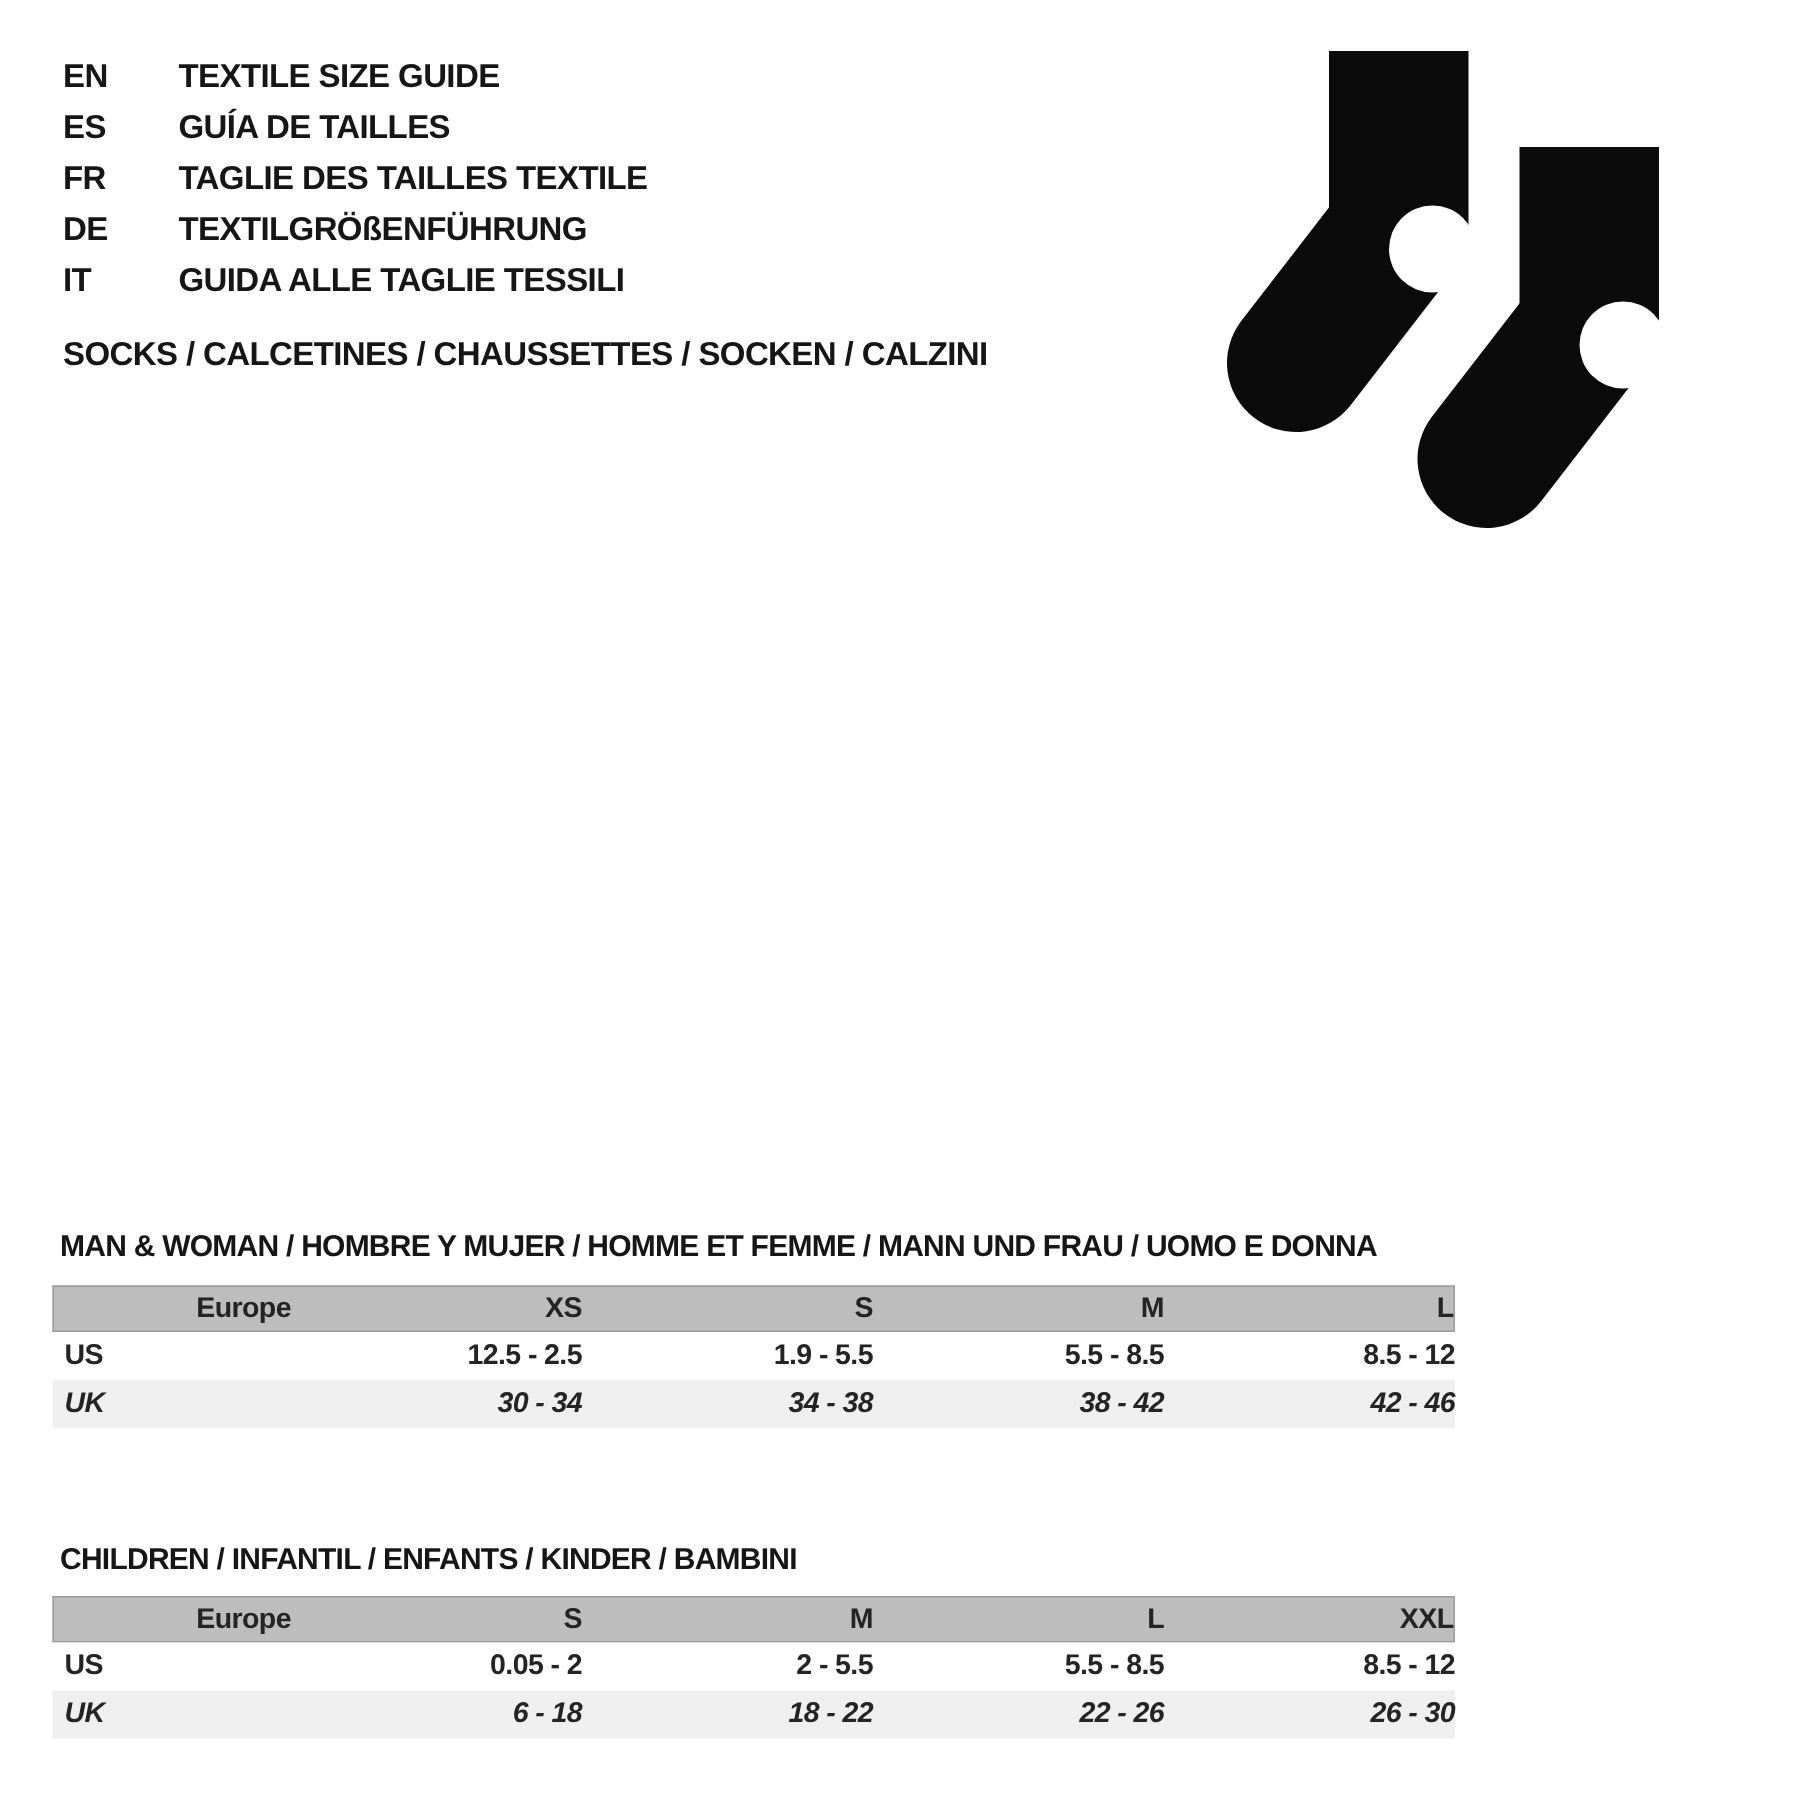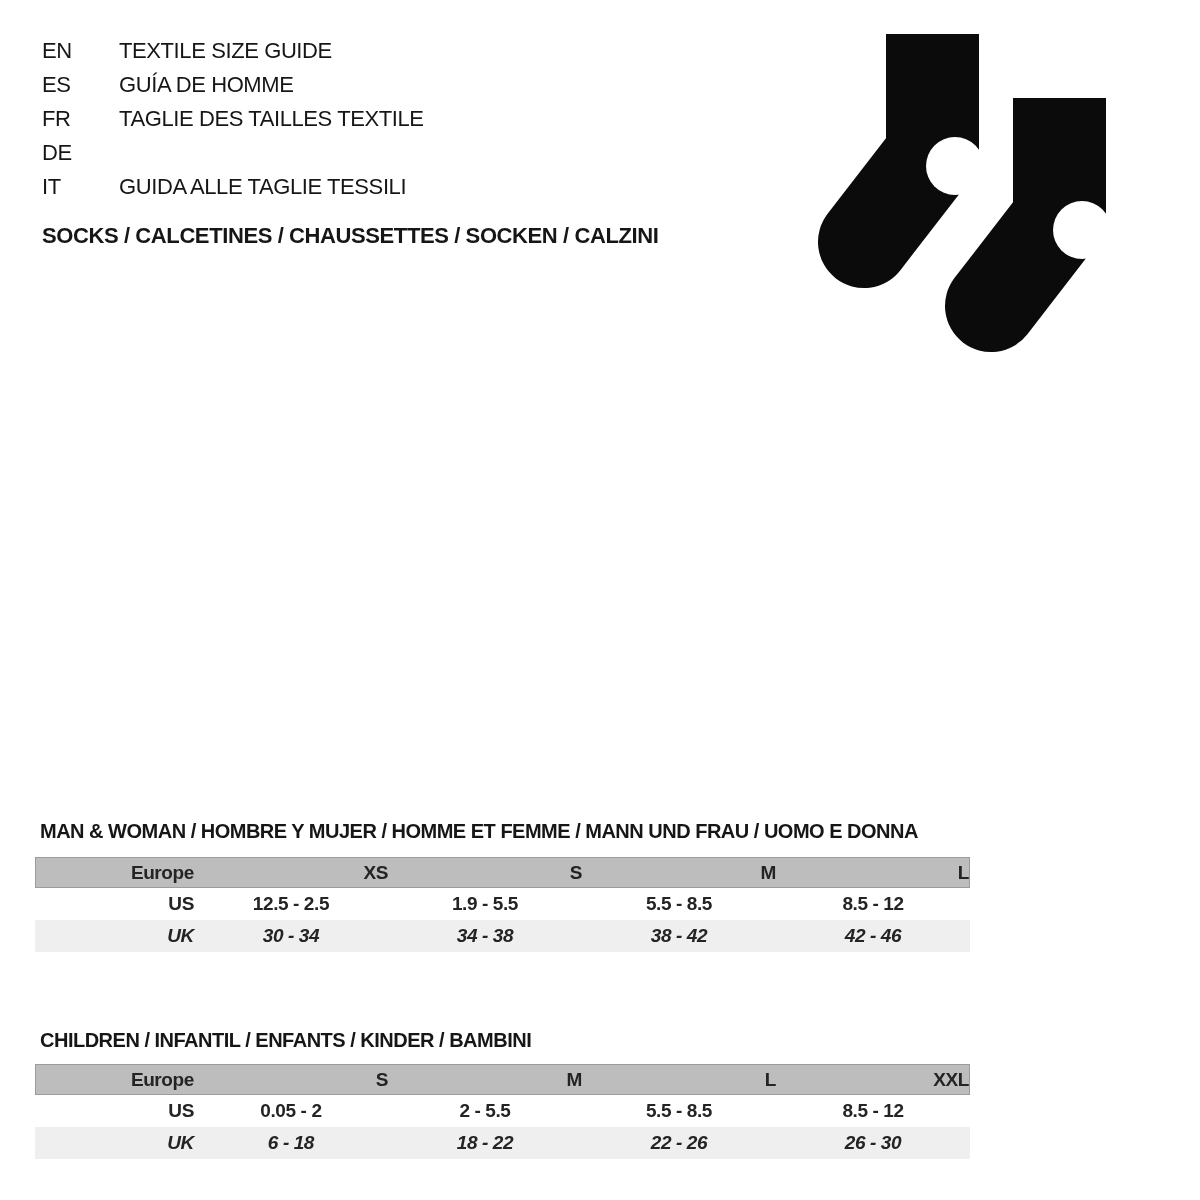--- a/index.html
+++ b/index.html
@@ -11,21 +11,21 @@
     background: #ffffff;
     font-family: "Liberation Sans", sans-serif;
     color: #1e1e1e;
     overflow: hidden;
   }
 
   
   .lang-list { position: absolute; left: 42px; top: 34px; }
   .lang-row { display: flex; align-items: center; height: 34px; }
   .lang-code, .lang-title {
-    font-size: 22px; font-weight: 400; letter-spacing: -0.4px; color: #161616;
+    font-size: 22px; font-weight: 700; letter-spacing: -0.4px; color: #161616;
     white-space: nowrap;
   }
   .lang-code { width: 77px; }
 
   
   .category-line {
     position: absolute; left: 42px; top: 223px;
     font-size: 22px; font-weight: 700; letter-spacing: -0.4px; color: #161616;
     white-space: nowrap;
   }
@@ -63,47 +63,48 @@
   }
   .size-table th:first-child {
     width: 17%;
     text-align: right; padding-left: 8px;
     border-left: 1px solid var(--header-border, #9c9c9c);
   }
   .size-table th:last-child { border-right: 1px solid var(--header-border, #9c9c9c); }
 
   .size-table td {
     height: 32px;
-    text-align: center;
+    text-align: right;
     font-weight: 700;
     background: #ffffff;
   }
-  .size-table td:first-child { text-align: right; padding-left: 8px; }
+  .size-table td:first-child { text-align: left; padding-left: 8px; }
   .size-table tr.alt td { background: var(--alt-row-bg, #efefef); font-style: italic; }
 </style>
 </head>
 <body>
 
 <div class="page">
 
   <div class="lang-list">
     <div class="lang-row">
       <span class="lang-code">EN</span>
       <span class="lang-title">TEXTILE SIZE GUIDE</span>
     </div>
     <div class="lang-row">
       <span class="lang-code">ES</span>
-      <span class="lang-title">GUÍA DE HOMME</span>
+      <span class="lang-title">GUÍA DE TAILLES</span>
     </div>
     <div class="lang-row">
       <span class="lang-code">FR</span>
       <span class="lang-title">TAGLIE DES TAILLES TEXTILE</span>
     </div>
     <div class="lang-row">
       <span class="lang-code">DE</span>
+      <span class="lang-title">TEXTILGRÖßENFÜHRUNG</span>
     </div>
     <div class="lang-row">
       <span class="lang-code">IT</span>
       <span class="lang-title">GUIDA ALLE TAGLIE TESSILI</span>
     </div>
   </div>
 
   <div class="category-line">SOCKS / CALCETINES / CHAUSSETTES / SOCKEN / CALZINI</div>
 
   <svg class="socks-icon" width="296" height="320" viewBox="0 0 296 320" aria-hidden="true">

